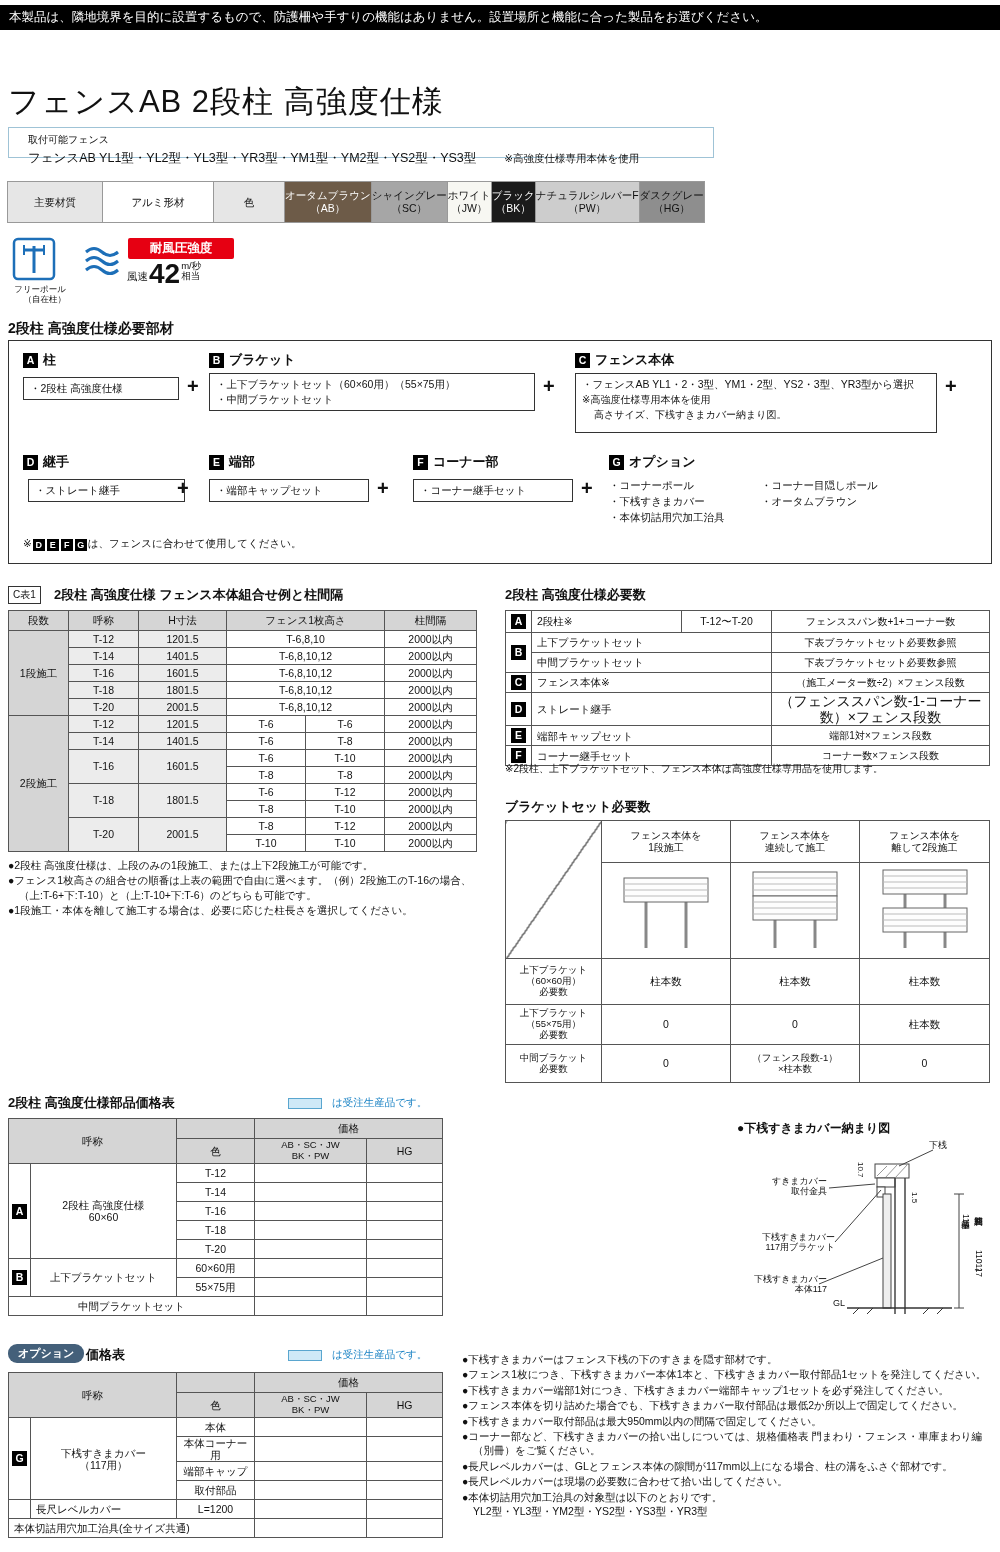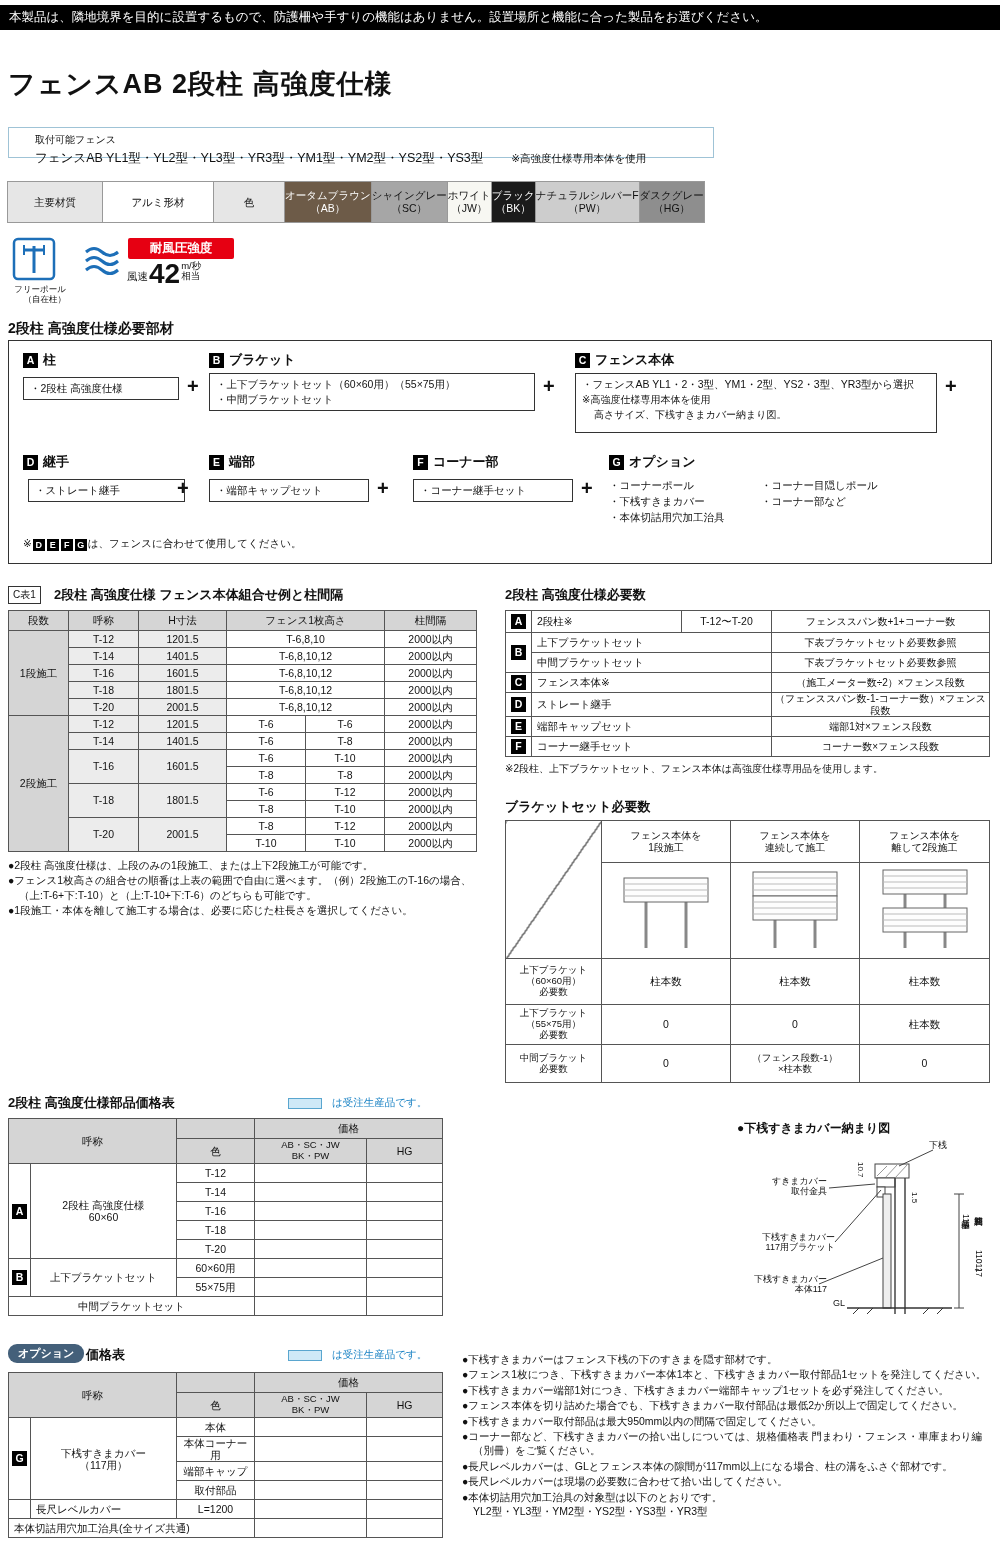--- a/index.html
+++ b/index.html
@@ -6,30 +6,30 @@
 body{width:1000px;height:1552px;position:relative;background:#fff;color:#111;
   font-family:"Liberation Sans","DejaVu Sans",sans-serif;}
 .abs{position:absolute}
 table{border-collapse:collapse;table-layout:fixed}
 td{border:1px solid #555;font-size:10.5px;padding:0 2px;text-align:center;line-height:1.15;overflow:hidden}
 .th{background:#d5d5d5}
 .shade{background:#ececec}
 .grp{background:#d5d5d5}
 .left{text-align:left;padding-left:5px}
 .pre{white-space:pre-line}
-.small{font-size:10px}
+.small{font-size:14px}
 .r17{height:17px}.r19{height:19px}.r20{height:20px}.r22{height:22px}
 .letter{display:inline-block;width:15px;height:15px;background:#000;color:#fff;text-align:center;line-height:15px;font-weight:bold;font-size:10.5px}
 .letter-sm{display:inline-block;width:12px;height:12px;background:#000;color:#fff;text-align:center;line-height:12px;font-weight:bold;font-size:9px;margin:0 1px;vertical-align:-1px}
 .seclab{display:flex;align-items:center;gap:5px;font-weight:bold;font-size:13px}
 .ibox{border:1px solid #333;font-size:10.5px;line-height:15px;padding:3px 6px}
 .plus{font-size:20px;font-weight:bold}
 .notice{left:0;top:5px;width:1000px;height:25px;background:#000;color:#fff;font-size:12.5px;line-height:25px;padding-left:9px}
-.title{left:8px;top:66px;font-size:27px;font-weight:bold;letter-spacing:1px}
-.compat{left:8px;top:127px;width:706px;height:31px;border:1px solid #9fc3d6;padding:5px 26px}
+.title{left:8px;top:81px;font-size:31px;font-weight:normal;letter-spacing:1px}
+.compat{left:8px;top:127px;width:706px;height:31px;border:1px solid #9fc3d6;padding:5px 19px}
 .compat .l1{font-size:10px}
 .compat .l2{display:flex;gap:28px;align-items:baseline;margin-top:3px}
 .compat .models{font-size:12.5px}
 .compat .note{font-size:10.5px}
 .matrow{left:8px;top:181px;display:flex}
 .mc{border:1px solid #999;height:42px;margin-left:-1px;display:flex;flex-direction:column;justify-content:center;align-items:center;font-size:10.5px;line-height:13px;text-align:center}
 .mh{background:#e6e6e6}
 .badgelabel{font-size:8.5px;text-align:right;line-height:10px}
 .windbadge{background:#e60012;color:#fff;font-weight:bold;font-size:12.5px;text-align:center;line-height:21px;width:106px;height:21px;border-radius:2px}
 .windval{display:flex;align-items:flex-end}
@@ -179,21 +179,21 @@
       </div>
     <div class="abs ibox" style="left:404px;top:138px;width:160px">・コーナー継手セット</div>
     <div class="abs plus" style="left:572px;top:136px">+</div>
 
     <div class="abs seclab" style="left:600px;top:112px">
         <span class="letter">G</span>
         <span>オプション</span>
       </div>
     <div class="abs" style="left:600px;top:136px;font-size:10.5px;line-height:16px">
       <div><span style="display:inline-block;width:152px">・コーナーポール</span><span>・コーナー目隠しポール</span></div>
-      <div><span style="display:inline-block;width:152px">・下桟すきまカバー</span><span>・コーナー部など</span></div>
+      <div><span style="display:inline-block;width:152px">・下桟すきまカバー</span><span>・オータムブラウン</span></div>
       <div><span>・本体切詰用穴加工治具</span></div>
     </div>
 
     <div class="abs" style="left:14px;top:196px;font-size:10.5px">
       <span>※</span><span class="letter-sm">D</span><span class="letter-sm">E</span><span class="letter-sm">F</span><span class="letter-sm">G</span><span>は、フェンスに合わせて使用してください。</span>
     </div>
   </div>
 
   <div class="abs tag" style="left:8px;top:586px">C表1</div>
   <div class="abs h13" style="left:54px;top:586px">2段柱 高強度仕様 フェンス本体組合せ例と柱間隔</div>

